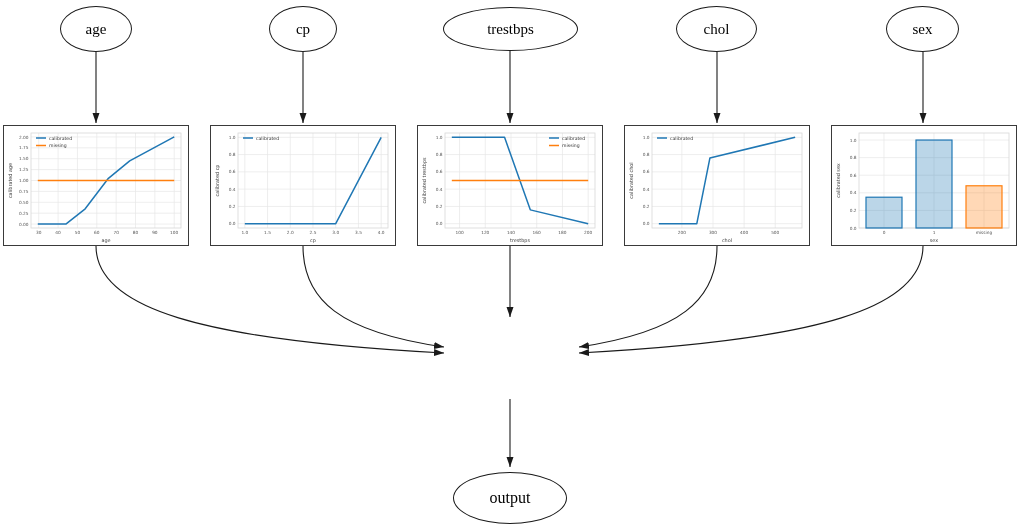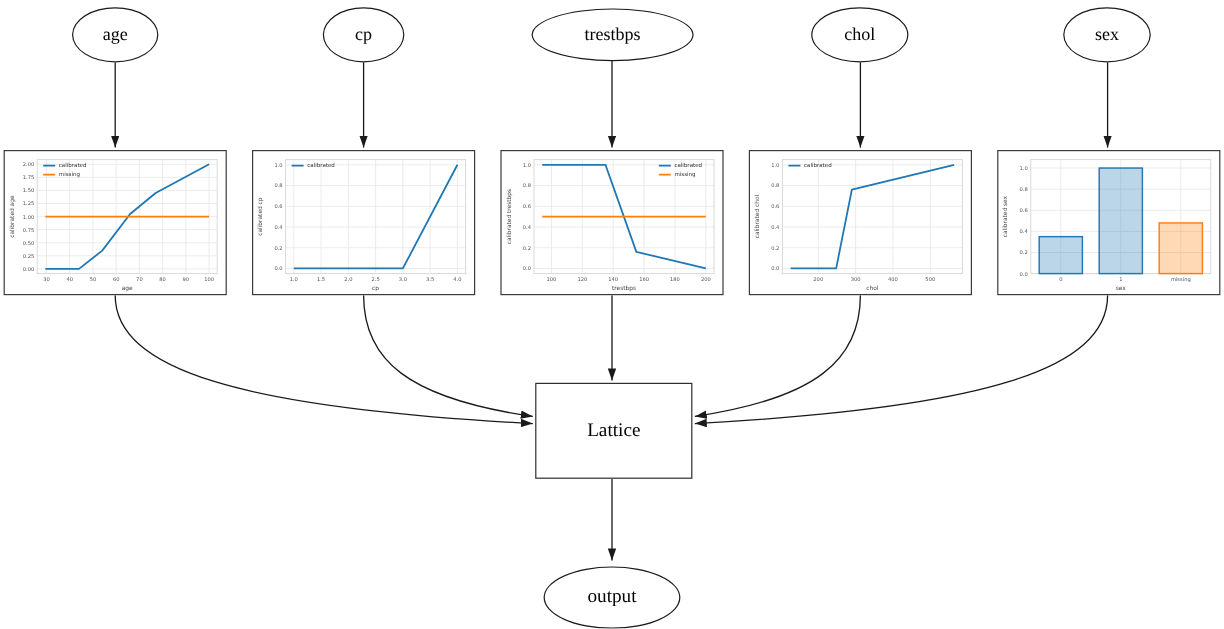--- a/index.html
+++ b/index.html
@@ -267,20 +267,17 @@
           <text x="24.5" y="15.637037037037047" font-size="4.3" fill="#555555" text-anchor="end">1.0</text>
           <text x="52" y="108" font-size="4.3" fill="#555555" text-anchor="middle">0</text>
           <text x="102" y="108" font-size="4.3" fill="#555555" text-anchor="middle">1</text>
           <text x="152" y="108" font-size="4.3" fill="#555555" text-anchor="middle">missing</text>
         </g>
         <text x="102" y="115.5" font-size="4.9" fill="#444444" text-anchor="middle">sex</text>
         <text x="7.5" y="54.5" font-size="4.9" fill="#444444" text-anchor="middle" transform="rotate(-90 7.5 54.5)">calibrated sex</text>
       </svg>
     </div>
 
-  <div class="node rectnode n-lattice">
-    <span>Lattice</span>
-  </div>
   <div class="node ellipse n-output">
     <span>output</span>
   </div>
 
 </div>
 
 </body></html>

